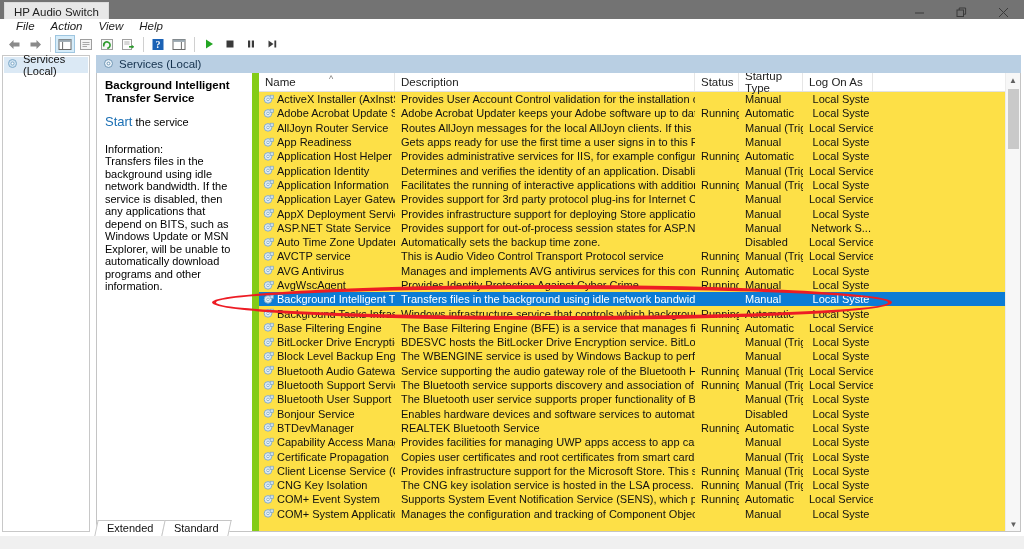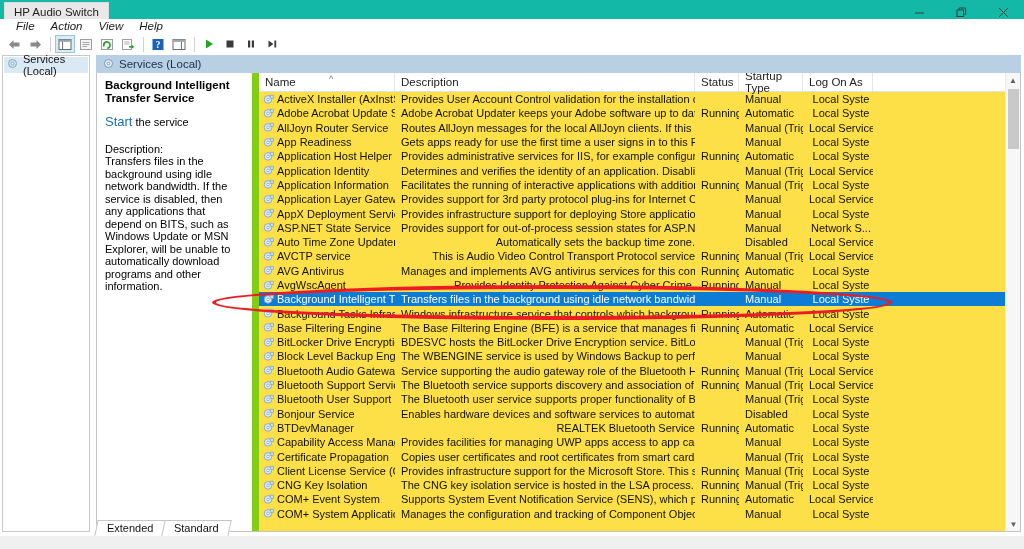--- a/index.html
+++ b/index.html
@@ -7,21 +7,21 @@
     width:1024px;height:549px;overflow:hidden;
     font-family:"Liberation Sans", sans-serif;
     font-size:11px;color:#000;background:#f0f0f0;
     -webkit-font-smoothing:none;
   }
   .app{position:relative;width:1024px;height:549px;background:#ffffff;}
 
   
   .titlebar{
     position:absolute;left:0;top:0;width:1024px;height:24px;
-    background:#14b8a6;border-bottom:6px solid #f97316;
+    background:#737373;border-bottom:6px solid #f97316;
   }
   .title-tab{
     position:absolute;left:4px;top:2px;height:19px;
     padding:0 9px;line-height:19px;font-size:11.5px;color:#222;
     background:#e8e8e8;border:1px solid #dcdcdc;border-bottom:none;
   }
   .wincontrols{position:absolute;right:0;top:0;height:24px;display:flex;}
   .wc{width:42px;height:24px;display:flex;align-items:center;justify-content:center;color:#3a3a3a;}
   .wc svg{display:block;}
 
@@ -88,21 +88,21 @@
   .listhead{
     display:flex;height:18px;background:#ffffff;border-bottom:1px solid #e2e2e2;
     position:relative;font-size:11.5px;color:#222;
   }
   .listhead .hc{
     display:flex;align-items:center;padding-left:6px;box-sizing:border-box;
     border-right:1px solid #e6e6e6;height:18px;position:relative;
   }
   .sortmark{position:absolute;left:70px;top:1px;font-size:9px;color:#777;}
   .c-name{width:136px;flex:0 0 136px;}
-  .c-desc{width:300px;flex:0 0 300px;text-align:right;}
+  .c-desc{width:300px;flex:0 0 300px;}
   .c-status{width:44px;flex:0 0 44px;}
   .c-start{width:64px;flex:0 0 64px;}
   .c-logon{width:70px;flex:0 0 70px;text-align:center;}
   .c-rest{flex:1 1 auto;}
 
   .rows{position:relative;height:441px;overflow:hidden;}
   .row{display:flex;height:14.3px;align-items:center;font-size:11px;color:#111;white-space:nowrap;}
   .row.sel{background:#0c7cd5;color:#ffffff;}
   .cell{padding-left:6px;box-sizing:border-box;overflow:hidden;text-overflow:clip;white-space:nowrap;}
   .cell.c-name{display:flex;align-items:center;gap:3px;padding-left:4px;}
@@ -282,21 +282,21 @@
       </div>
     </div>
 
     <div class="pane-body">
 
       <div class="details">
         <div class="det-title">Background Intelligent Transfer Service</div>
         <div class="det-linkline">
           <span class="det-link">Start</span><span> the service</span>
         </div>
-        <div class="det-desc-label">Description:</div>
+        <div class="det-desc-label">Information:</div>
         <div class="det-desc">Transfers files in the background using idle network bandwidth. If the service is disabled, then any applications that depend on BITS, such as Windows Update or MSN Explorer, will be unable to automatically download programs and other information.</div>
       </div>
 
       <div class="listwrap">
         <div class="listhead">
           <div class="hc c-name">
             <span>Name</span>
             <span class="sortmark">^</span>
           </div>
           <div class="hc c-desc">

